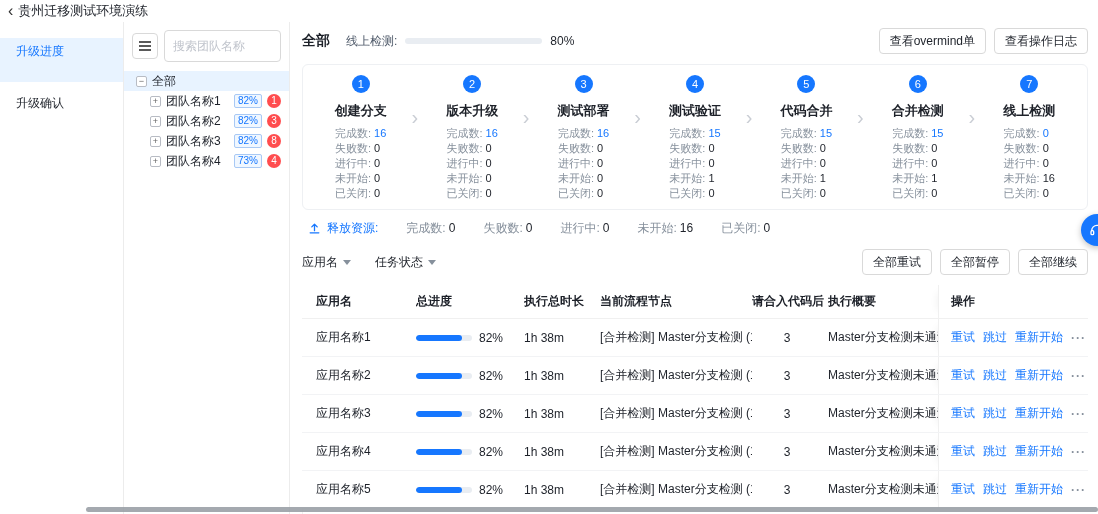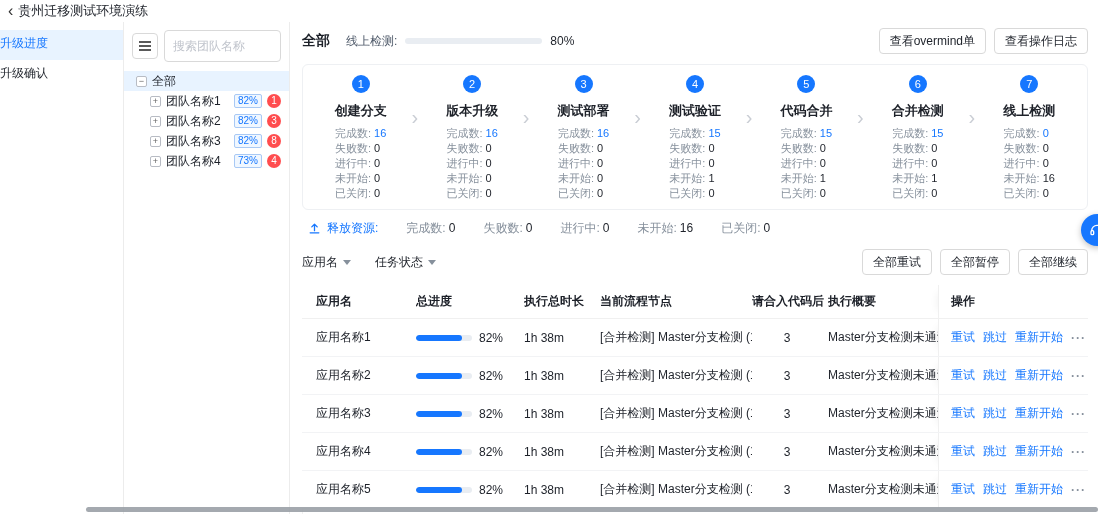--- a/index.html
+++ b/index.html
@@ -9,21 +9,21 @@
     font-size: 12px; color:#1d2129; background:#fff; position:relative;
   }
   
   .topbar { height:22px; display:flex; align-items:center; padding-left:8px; gap:5px; }
   .back-ic { font-size:16px; line-height:1; color:#333; cursor:pointer; }
   .page-title { font-size:13px; font-weight:400; }
   
   .layout { display:flex; height:492px; }
   
   .sidebar { width:124px; border-right:1px solid #ececec; padding-top:8px; flex-shrink:0; }
-  .side-item { height:30px; line-height:27px; cursor:pointer; color:#1d2129; }
+  .side-item { height:44px; line-height:27px; padding-left:16px; cursor:pointer; color:#1d2129;margin-top:8px; }
   .side-item.active { background:#e8f3ff; color:#1677ff; }
   
   .tree-panel { width:166px; border-right:1px solid #ececec; padding:8px 0 0; flex-shrink:0; }
   .tree-top { display:flex; gap:6px; align-items:center; padding:0 8px; }
   .burger-btn { width:26px; height:26px; border:1px solid #d9d9d9; border-radius:4px; background:#fff;
     display:flex; align-items:center; justify-content:center; cursor:pointer; flex-shrink:0; }
   .burger { width:12px; height:1.5px; background:#595959; position:relative; }
   .burger::before,.burger::after { content:""; position:absolute; left:0; width:12px; height:1.5px; background:#595959; }
   .burger::before { top:-4px; } .burger::after { top:4px; }
   .tree-search { flex:1; min-width:0; height:32px; border:1px solid #d9d9d9; border-radius:4px; padding:0 8px; font-size:12px; font-family:inherit; }

